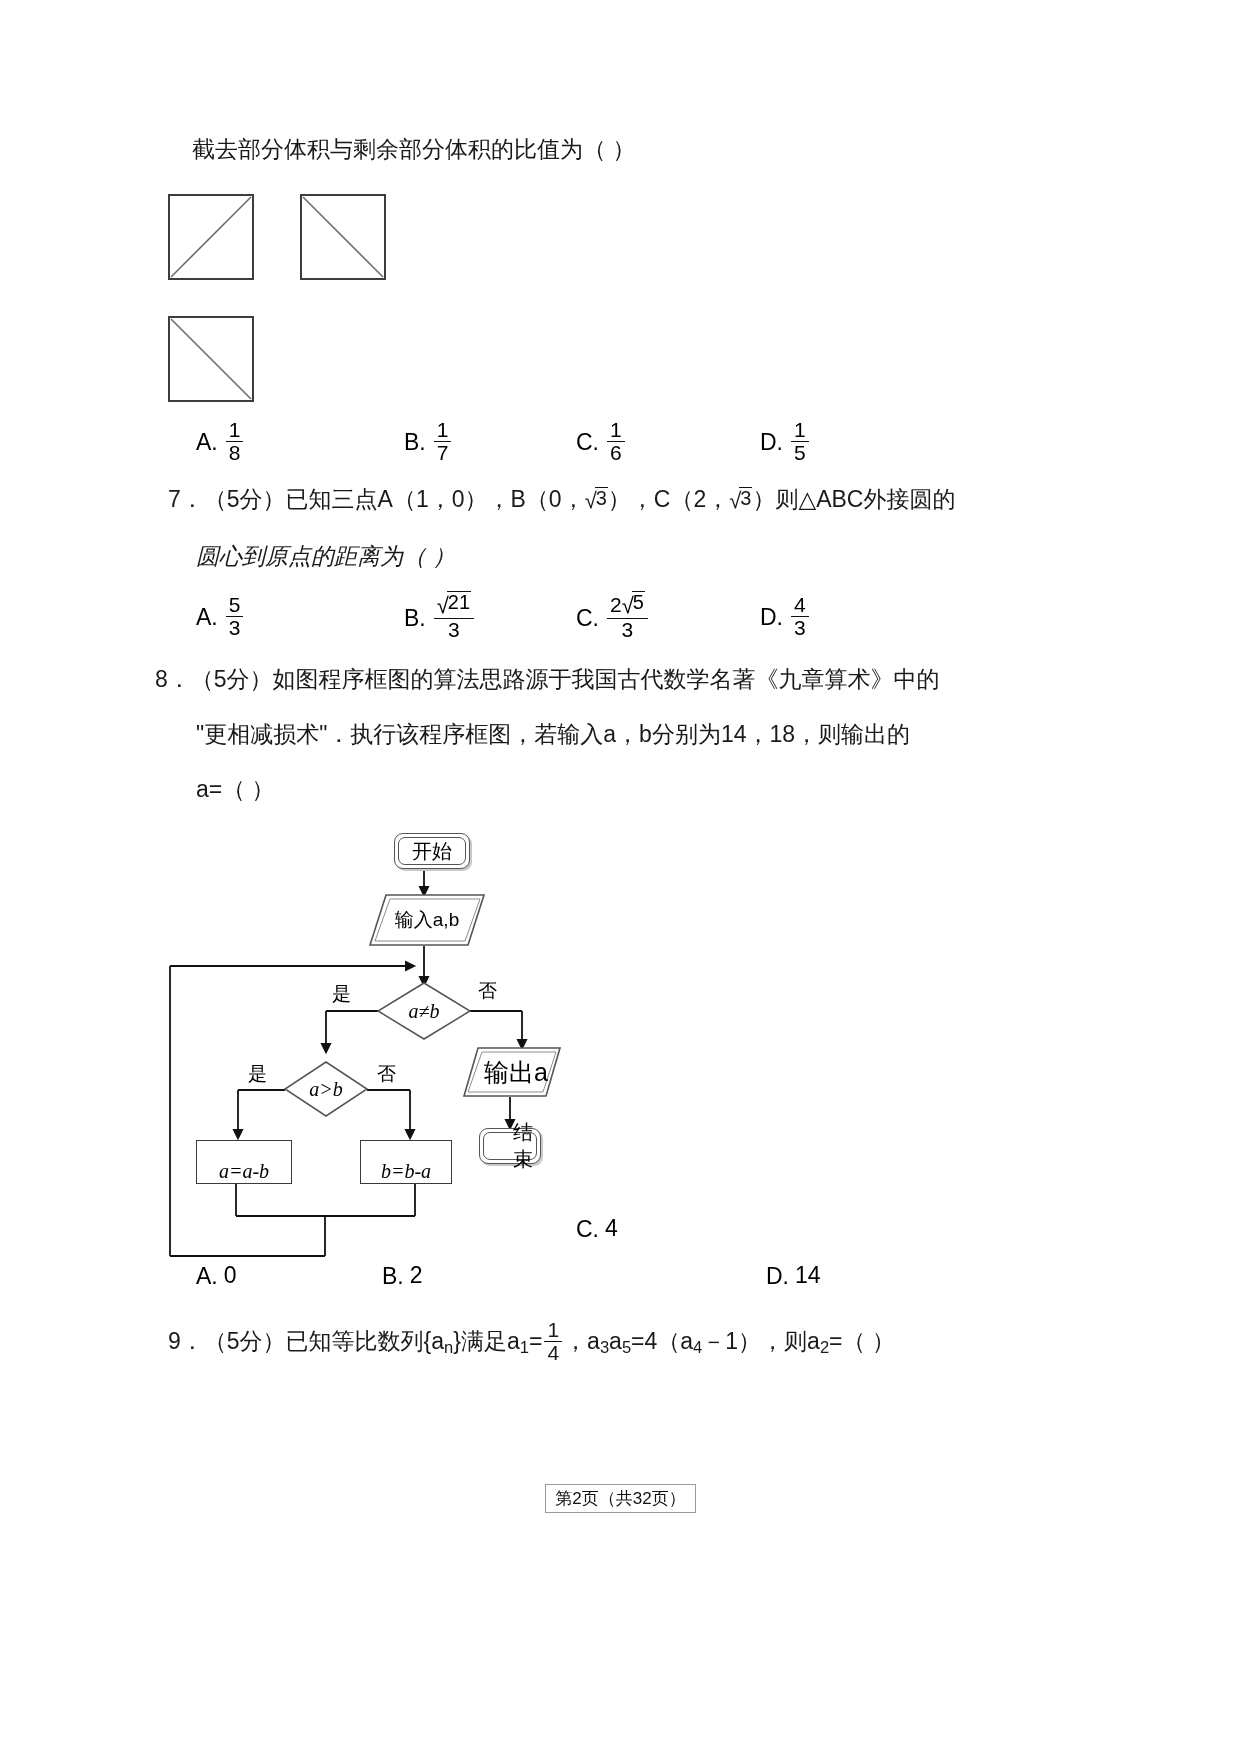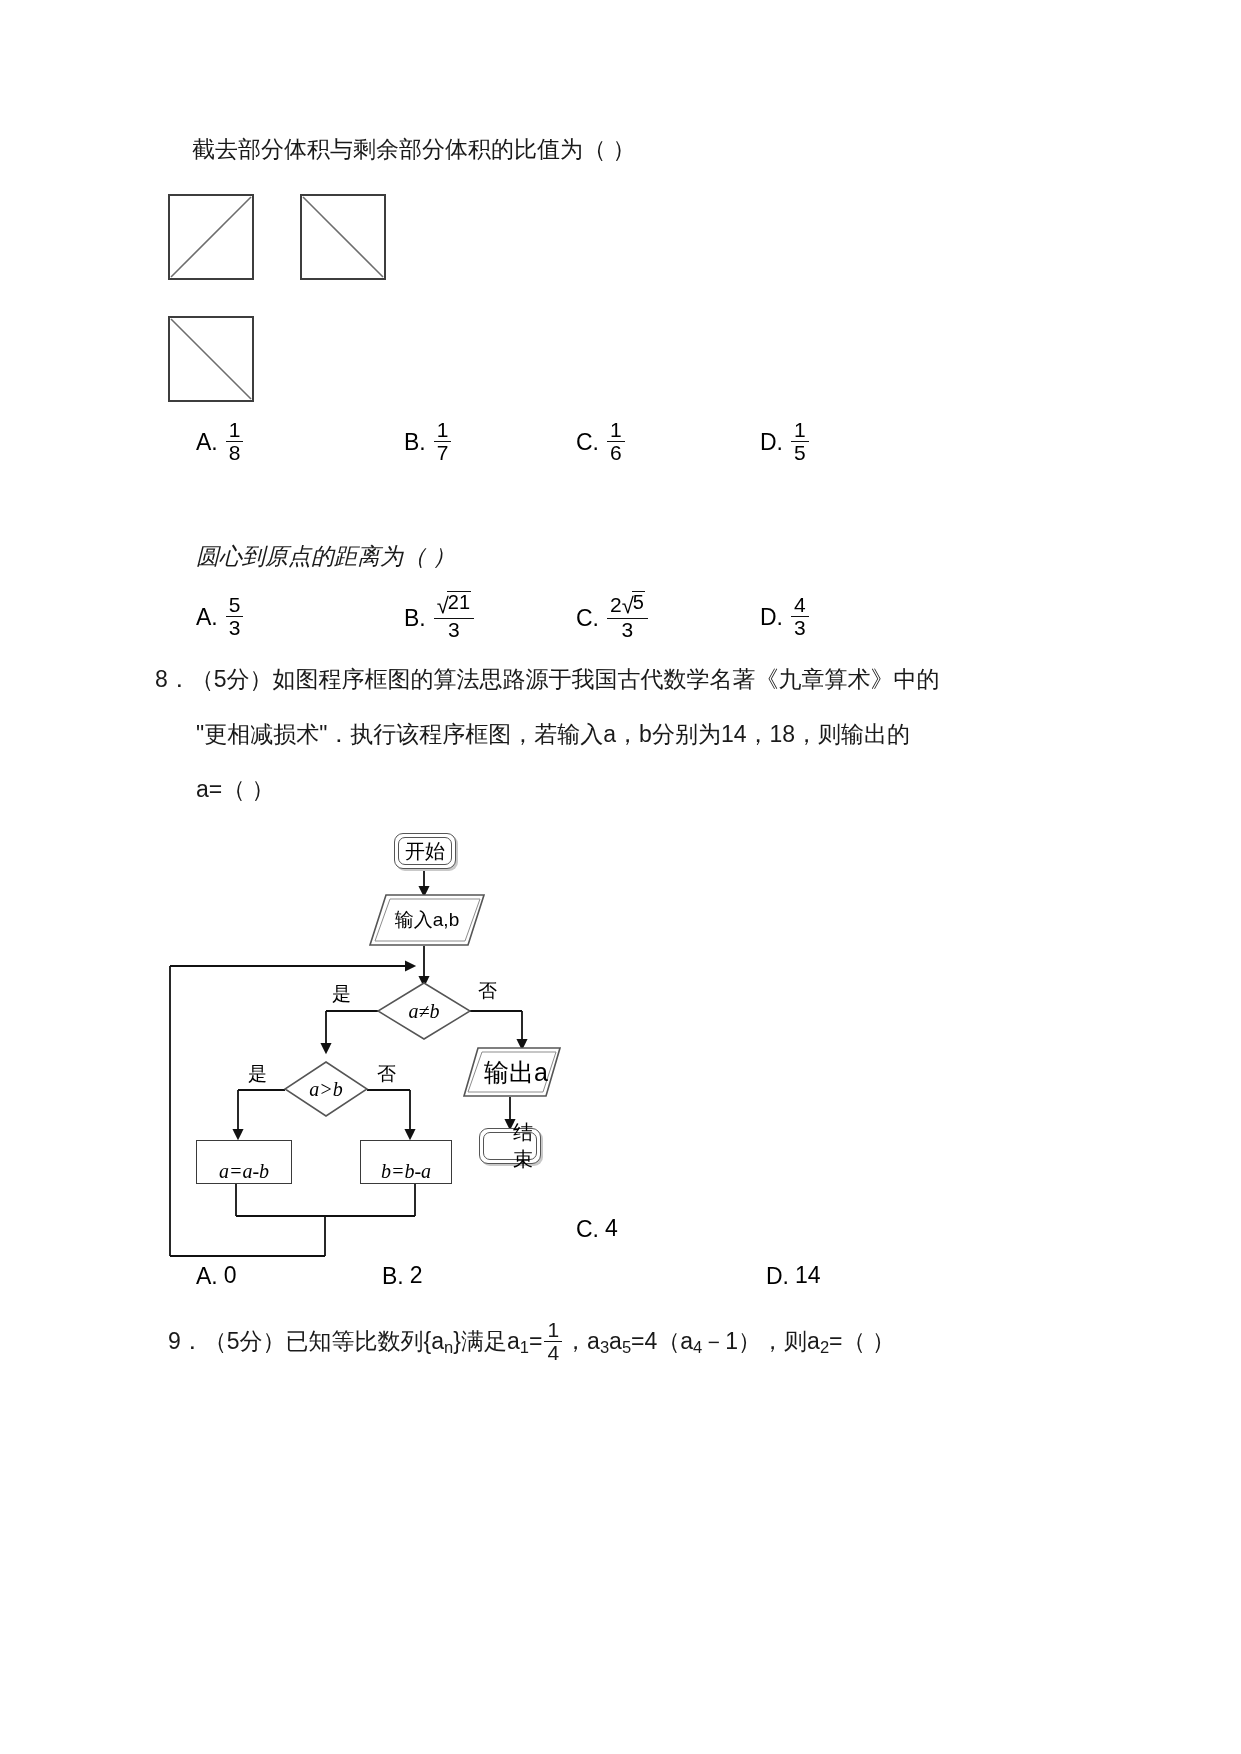--- a/index.html
+++ b/index.html
@@ -95,20 +95,23 @@
   <div class="opt" style="left:404px;top:420px;">
     <span class="lbl">B.</span><span class="frac"><span class="num">1</span><span class="den">7</span></span>
   </div>
   <div class="opt" style="left:576px;top:420px;">
     <span class="lbl">C.</span><span class="frac"><span class="num">1</span><span class="den">6</span></span>
   </div>
   <div class="opt" style="left:760px;top:420px;">
     <span class="lbl">D.</span><span class="frac"><span class="num">1</span><span class="den">5</span></span>
   </div>
 
+  <div class="qline" style="left:168px;top:488px;">
+    <span>7．</span><span>（5分）</span><span>已知三点A（1，0），B（0，</span><span class="sqrt"><span class="rad">√</span><span class="bar">3</span></span><span>），C（2，</span><span class="sqrt"><span class="rad">√</span><span class="bar">3</span></span><span>）则△ABC外接圆的</span>
+  </div>
   <div class="qline" style="left:196px;top:545px;font-style:italic;">圆心到原点的距离为（   ）</div>
 
   <div class="opt" style="left:196px;top:595px;">
     <span class="lbl">A.</span><span class="frac"><span class="num">5</span><span class="den">3</span></span>
   </div>
 
   <div class="opt" style="left:404px;top:595px;">
     <span class="lbl">B.</span><span class="frac"><span class="num"><span class="sqrt"><span class="rad">√</span><span class="bar">21</span></span></span><span class="den">3</span></span>
   </div>
 
@@ -156,21 +159,21 @@
       <line x1="285" y1="1090" x2="238" y2="1090"></line>
       <line x1="238" y1="1090" x2="238" y2="1138" marker-end="url(#ah)"></line>
 
       <line x1="367" y1="1090" x2="410" y2="1090"></line>
       <line x1="410" y1="1090" x2="410" y2="1138" marker-end="url(#ah)"></line>
 
       <line x1="510" y1="1097" x2="510" y2="1128" marker-end="url(#ah)"></line>
     </g>
   </svg>
 
-  <div class="fcnode term" style="left:394px;top:833px;width:62px;height:36px;">
+  <div class="fcnode term" style="left:394px;top:833px;width:76px;height:36px;">
     <span class="inner"></span>
     <span class="termtxt">开始</span>
   </div>
 
   <div style="position:absolute;left:368px;top:893px;width:118px;height:54px;">
     <svg width="118" height="54">
       <polygon points="18,2 116,2 100,52 2,52" fill="#fff" stroke="#555" stroke-width="1.6"></polygon>
       <polygon points="22,6 112,6 97,48 7,48" fill="none" stroke="#8d8d8d" stroke-width="1"></polygon>
     </svg>
     <span style="position:absolute;left:0;top:0;width:118px;height:54px;display:flex;align-items:center;justify-content:center;font-size:19px;">输入a,b</span>
@@ -224,14 +227,17 @@
     <span class="lbl">C.</span><span>4</span>
   </div>
   <div class="opt" style="left:766px;top:1262px;">
     <span class="lbl">D.</span><span>14</span>
   </div>
 
   <div class="qline" style="left:168px;top:1320px;">
     <span>9．</span><span>（5分）</span><span>已知等比数列{a</span><span class="sub">n</span><span>}满足a</span><span class="sub">1</span><span>=</span><span class="frac"><span class="num">1</span><span class="den">4</span></span><span>，a</span><span class="sub">3</span><span>a</span><span class="sub">5</span><span>=4（a</span><span class="sub">4</span><span>－1），则a</span><span class="sub">2</span><span>=（   ）</span>
   </div>
 
+  <div class="footer" style="top:1484px;">
+    <span class="pgbox">第2页（共32页）</span>
+  </div>
 
 </div>
 
 </body></html>

